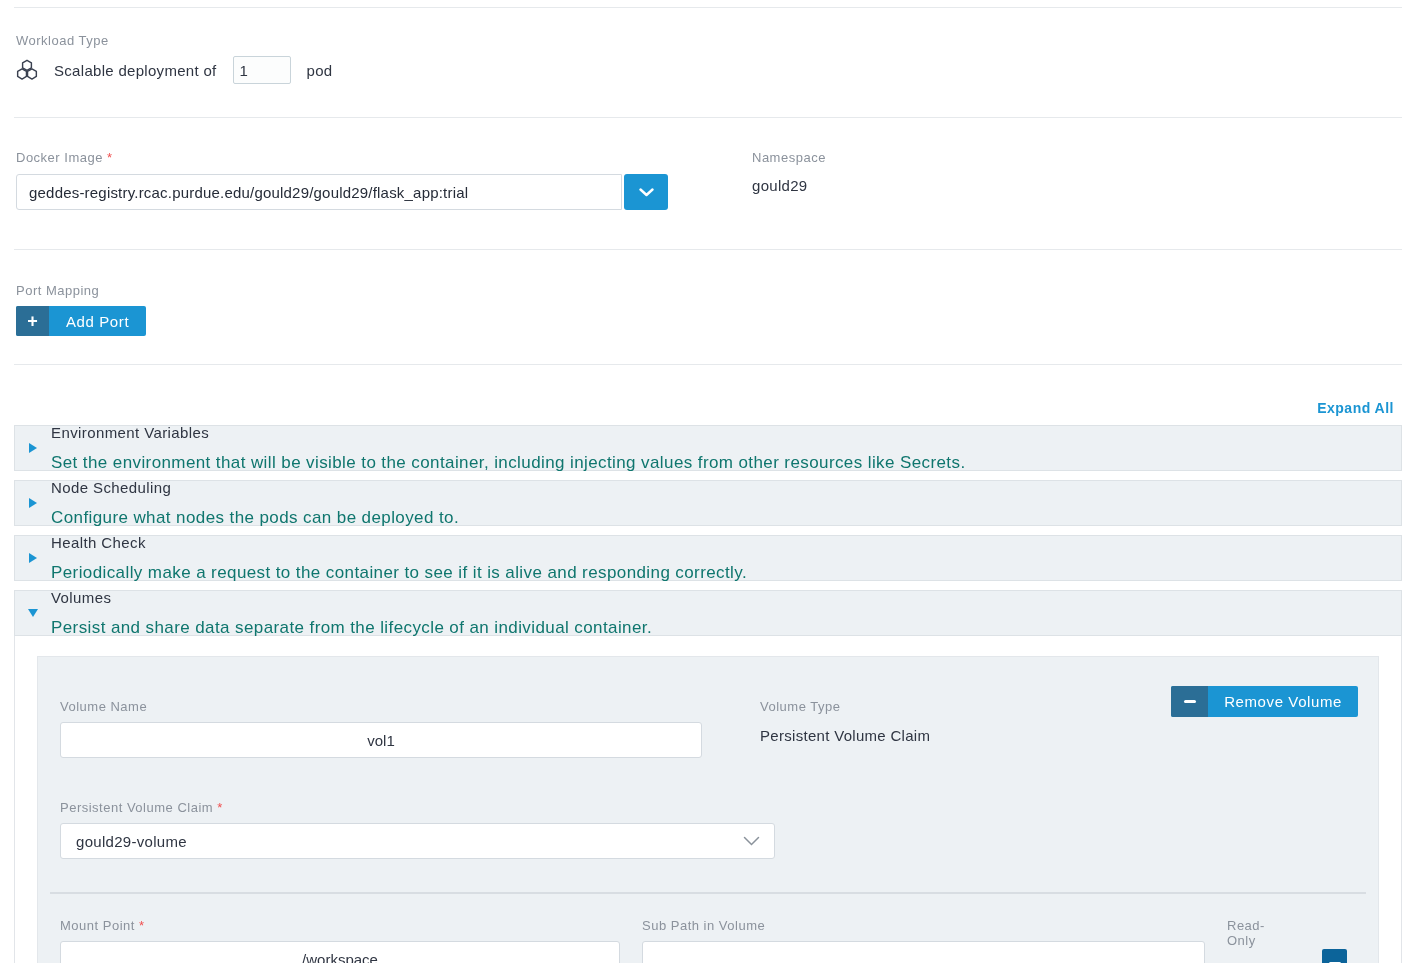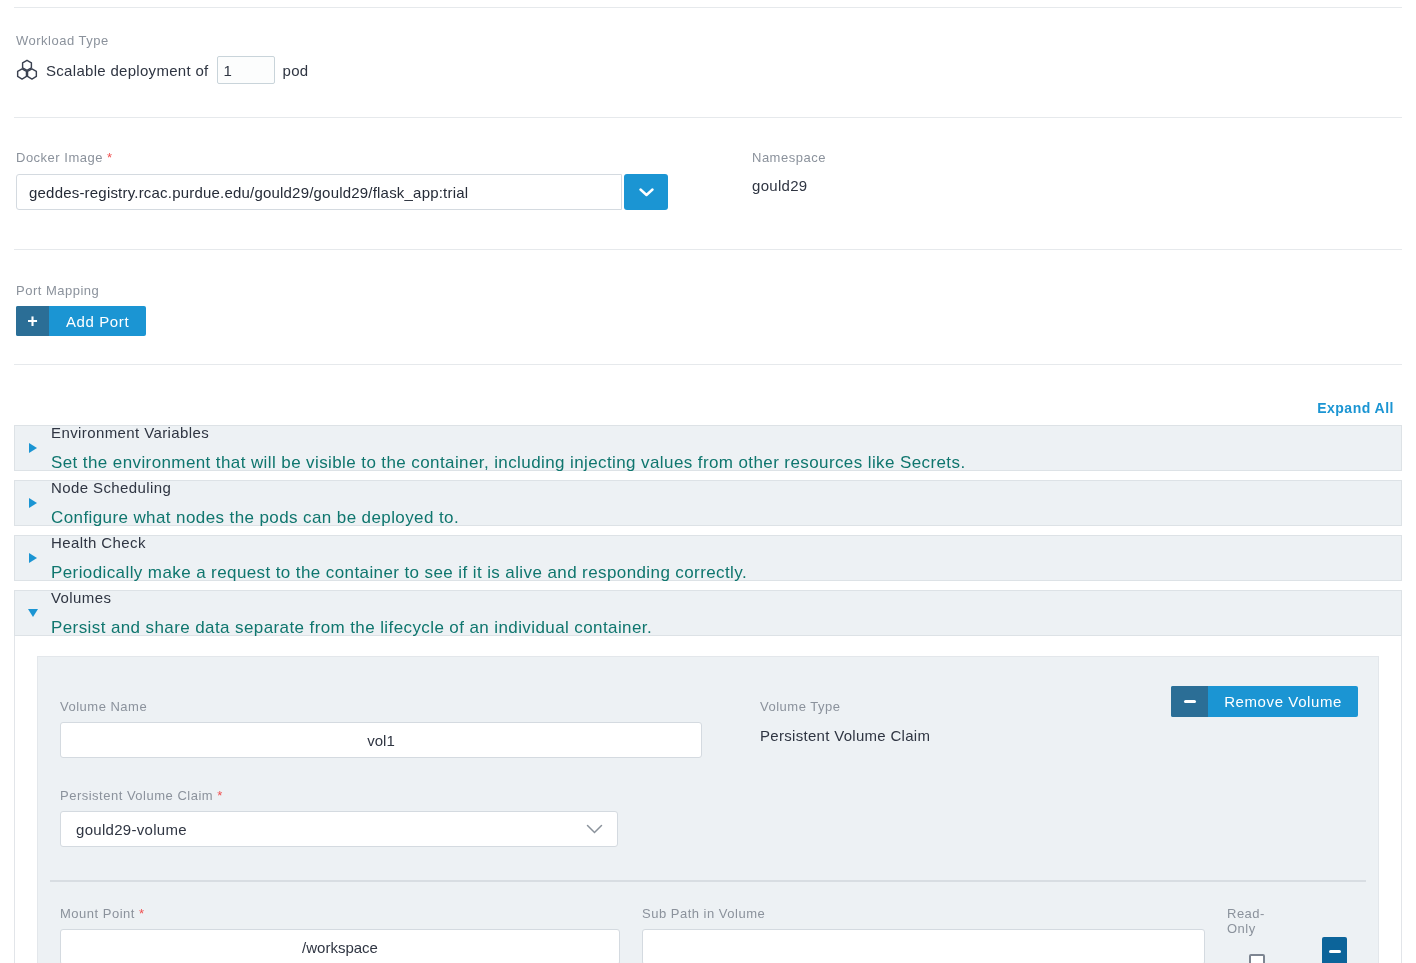--- a/index.html
+++ b/index.html
@@ -17,21 +17,21 @@
   }
   .req { color:#f05050; margin-left:4px; font-size:13px; }
   .value-text { font-size:15px; color:#2f3542; }
 
   
   .cols { display:grid; grid-template-columns:736px 1fr; padding:0 16px; }
 
   .sec1 { height:109px; }
   .sec1 .field-label { margin-top:25px; }
   .sec1 .value-text { margin-top:11px; }
-  .workload-row { display:flex; align-items:center; margin-top:8px; gap:8px; }
+  .workload-row { display:flex; align-items:center; margin-top:8px; gap:16px; }
   .workload-row .wl-text { font-size:15px; color:#2f3542; }
   .scale-input {
     width:58px; height:28px; border:1px solid #c9d4da; background:#fcfdfd;
     border-radius:2px; font-family:inherit; font-size:15px; color:#2f3542;
     padding:0 6px; outline:none;
   }
 
   .sec2 { height:131px; }
   .sec2 .field-label { margin-top:32px; }
   .image-combo { display:flex; margin-top:9px; }
@@ -102,23 +102,23 @@
 
   .vol-row1 { display:grid; grid-template-columns:642px 1fr; column-gap:58px; }
   .vol-row1 .field-label { margin-top:42px; }
   .text-input {
     display:block; width:100%; height:36px; border:1px solid #d4dae0; background:#fff;
     border-radius:3px; font-family:inherit; font-size:15px; color:#2f3542;
     padding:0 15px; outline:none; margin-top:8px;text-align:center;
   }
   .vol-type-value { margin-top:13px; font-size:15px; color:#2f3542; }
 
-  .vol-row2 .field-label { margin-top:30px; }
+  .vol-row2 .field-label { margin-top:42px; }
   .select-box {
-    width:558px; height:36px; border:1px solid #d4dae0; background:#fff; border-radius:3px;
+    width:715px; height:36px; border:1px solid #d4dae0; background:#fff; border-radius:3px;
     margin-top:8px; display:flex; align-items:center; justify-content:space-between;
     padding:0 14px 0 15px; cursor:pointer; font-size:15px; color:#2f3542;
   }
 
   .card-divider { height:2px; background:#d8dde2; margin:33px -10px 0 -10px; }
 
   .vol-row3 { display:grid; grid-template-columns:560px 563px 1fr; column-gap:22px; margin-top:24px; }
   .ro-area { display:flex; justify-content:flex-end; align-items:flex-start; gap:36px; padding-right:9px; }
   .ro-group { display:flex; flex-direction:column; align-items:center; }
   .checkbox {

